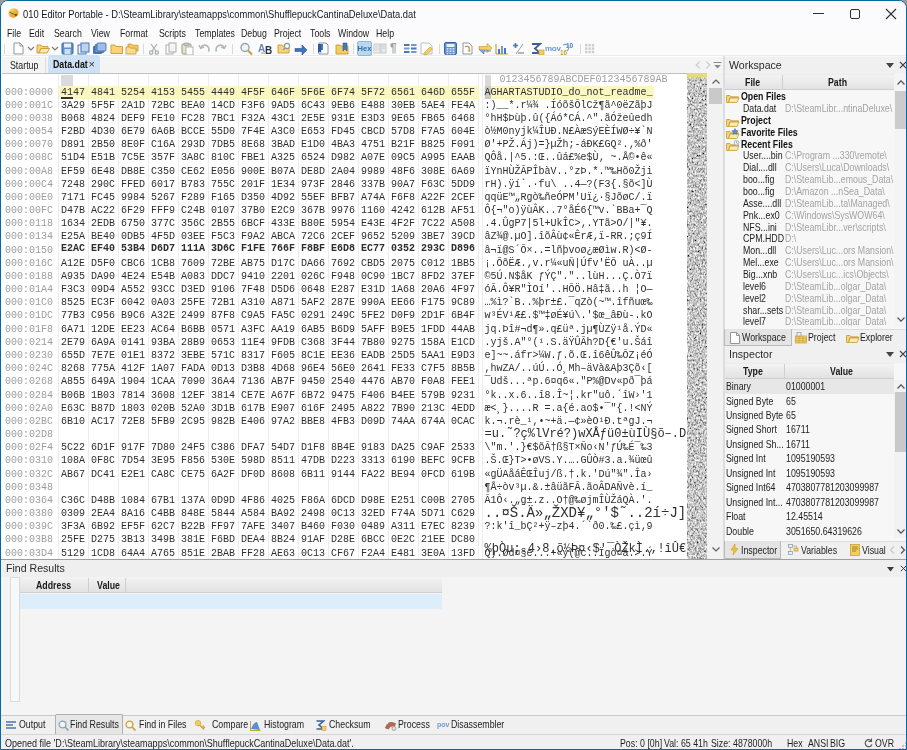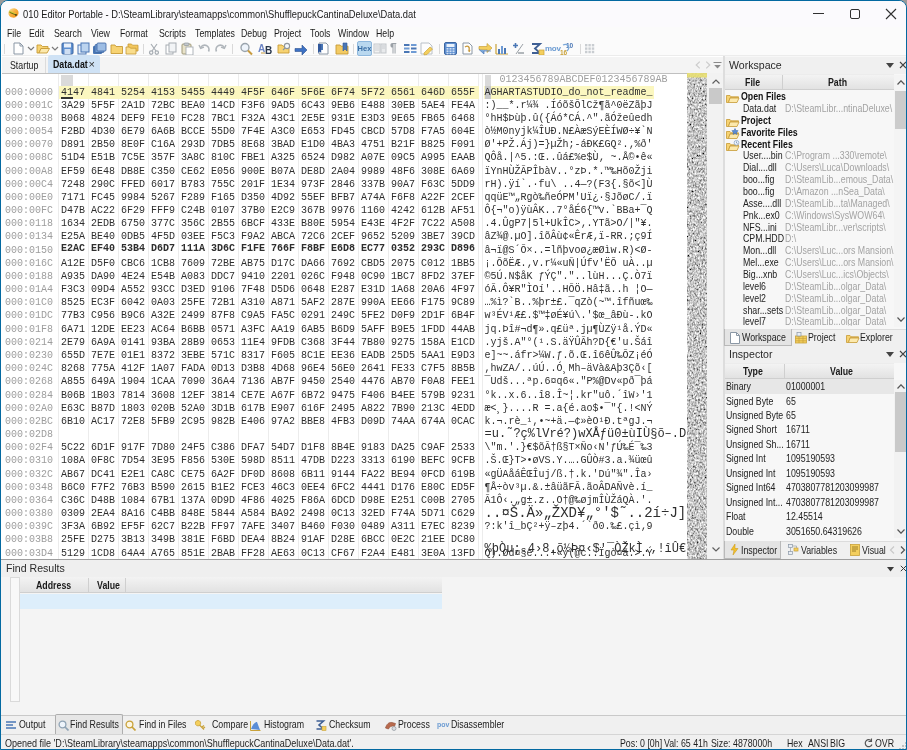--- a/index.html
+++ b/index.html
@@ -341,21 +341,20 @@
 <div class="abs mono g" style="left:4px;top:440.19px;height:13.17px;line-height:13.17px;font-size:10px;">000:02F4</div>
 <div class="abs mono" style="left:60px;top:440.19px;height:13.17px;line-height:13.17px;font-size:10px;color:#2e2e2e;">5C22 6D1F 917F 7D80 24F5 C386 DFA7 54D7 D1F8 8B4E 9183 DA25 C9AF 2533</div>
 <div class="abs mono" style="left:483.6px;top:440.19px;height:13.17px;line-height:13.17px;font-size:10px;color:#2e2e2e;">\"m.'.}€$õÃ†ß§T×Ño‹N'ƒÚ‰É¯‰3</div>
 <div class="abs mono g" style="left:4px;top:453.36px;height:13.17px;line-height:13.17px;font-size:10px;">000:0310</div>
 <div class="abs mono" style="left:60px;top:453.36px;height:13.17px;line-height:13.17px;font-size:10px;color:#2e2e2e;">108A 0F8C 7D54 3E95 F856 530E 598D 8511 47DB D223 3313 6190 BEFC 9CFB</div>
 <div class="abs mono" style="left:483.6px;top:453.36px;height:13.17px;line-height:13.17px;font-size:10px;color:#2e2e2e;">.Š.Œ}T&gt;•øVS.Y.….GÛÒ#3.a.¾üœû</div>
 <div class="abs mono g" style="left:4px;top:466.53px;height:13.17px;line-height:13.17px;font-size:10px;">000:032C</div>
 <div class="abs mono" style="left:60px;top:466.53px;height:13.17px;line-height:13.17px;font-size:10px;color:#2e2e2e;">AB67 DC41 E2E1 CA8C CE75 6A2F DF0D 8608 6B11 9144 FA22 BE94 0FCD 619B</div>
 <div class="abs mono" style="left:483.6px;top:466.53px;height:13.17px;line-height:13.17px;font-size:10px;color:#2e2e2e;">«gÜAåáÊŒÎuj/ß.†.k.'Dú"¾".Îa›</div>
 <div class="abs mono g" style="left:4px;top:479.70px;height:13.17px;line-height:13.17px;font-size:10px;">000:0348</div>
-<div class="abs mono" style="left:60px;top:479.70px;height:13.17px;line-height:13.17px;font-size:10px;color:#2e2e2e;">B6C0 F7F2 76B3 B590 2615 B1E2 FCE3 46C3 0EE4 6FC2 4441 D176 E80C ED5F</div>
 <div class="abs mono" style="left:483.6px;top:479.70px;height:13.17px;line-height:13.17px;font-size:10px;color:#2e2e2e;">¶Å÷òv³µ.&amp;.±âüãFÃ.ãoÂDAÑvè.í_</div>
 <div class="abs mono g" style="left:4px;top:492.87px;height:13.17px;line-height:13.17px;font-size:10px;">000:0364</div>
 <div class="abs mono" style="left:60px;top:492.87px;height:13.17px;line-height:13.17px;font-size:10px;color:#2e2e2e;">C36C D48B 1084 67B1 137A 0D9D 4F86 4025 F86A 6DCD D98E E251 C00B 2705</div>
 <div class="abs mono" style="left:483.6px;top:492.87px;height:13.17px;line-height:13.17px;font-size:10px;color:#2e2e2e;">Ã1Ô‹.„g±.z..O†@‰øjmÎÙŽáQÀ.'.</div>
 <div class="abs mono g" style="left:4px;top:506.04px;height:13.17px;line-height:13.17px;font-size:10px;">000:0380</div>
 <div class="abs mono" style="left:60px;top:506.04px;height:13.17px;line-height:13.17px;font-size:10px;color:#2e2e2e;">0309 2EA4 8A16 C4BB 848E 5844 A584 BA92 2498 0C13 32ED F74A 5D71 C629</div>
 <div class="abs mono" style="left:483.6px;top:506.04px;height:13.17px;line-height:13.17px;font-size:14px;color:#2e2e2e;">..¤Š.Ä»„ŽXD¥„°'$˜..2í÷J]qÆ).</div>
 <div class="abs mono g" style="left:4px;top:519.21px;height:13.17px;line-height:13.17px;font-size:10px;">000:039C</div>
 <div class="abs mono" style="left:60px;top:519.21px;height:13.17px;line-height:13.17px;font-size:10px;color:#2e2e2e;">3F3A 6B92 EF5F 62C7 B22B FF97 7AFE 3407 B460 F030 0489 A311 E7EC 8239</div>
 <div class="abs mono" style="left:483.6px;top:519.21px;height:13.17px;line-height:13.17px;font-size:10px;color:#2e2e2e;">?:k'î_bÇ²+ÿ–zþ4.´`ð0.‰£.çì‚9</div>

